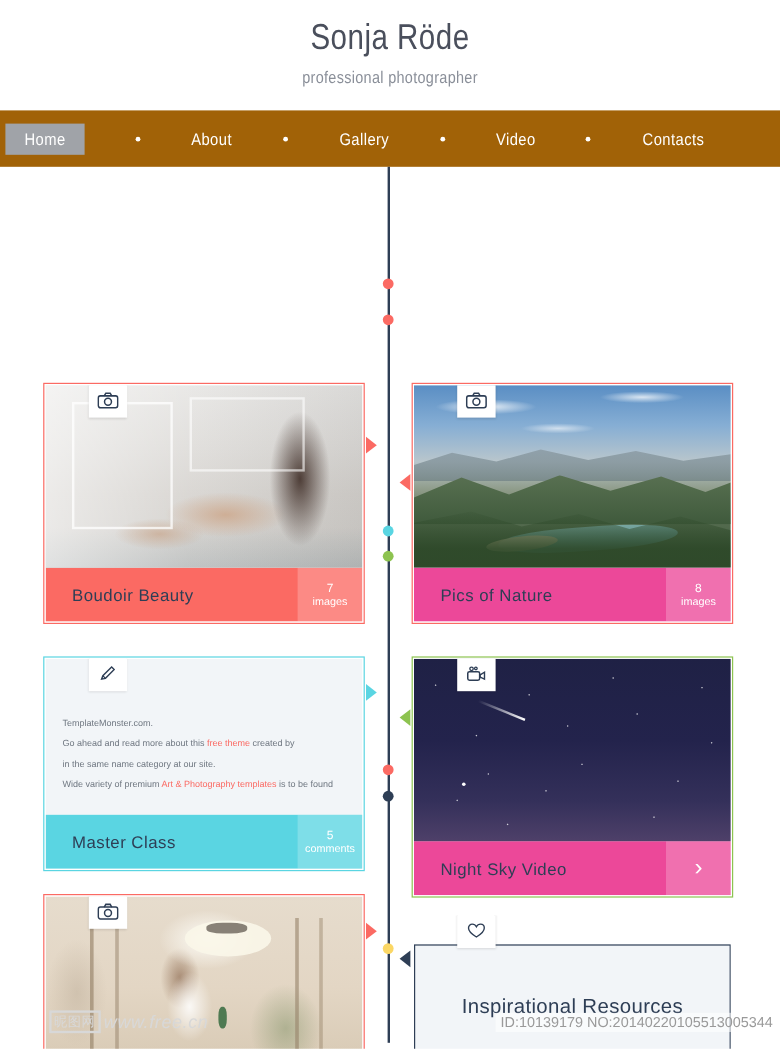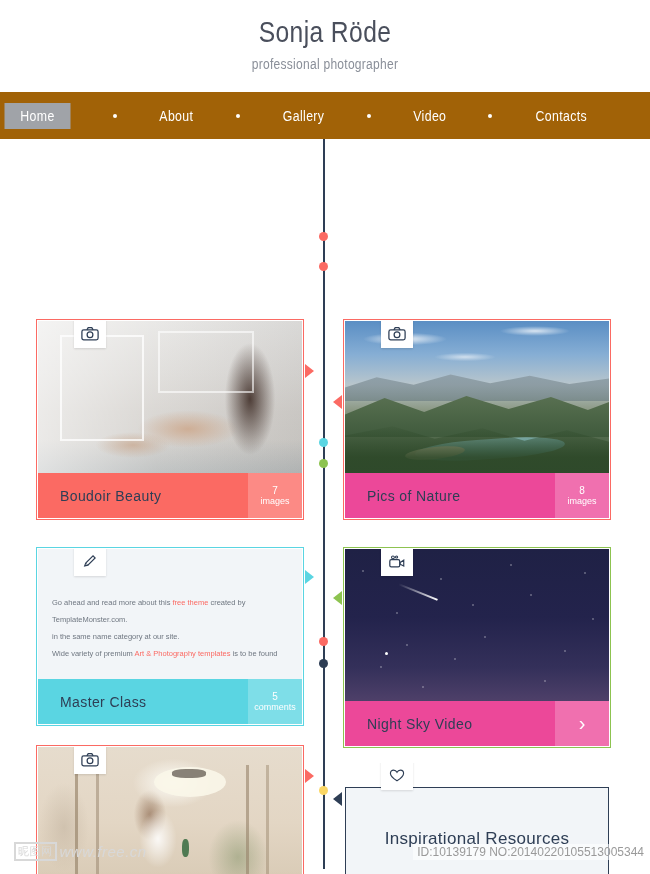--- a/index.html
+++ b/index.html
@@ -217,20 +217,21 @@
     z-index: 20;
   }
   .wm-box {
     display: inline-block;
     border: 2px solid #d8d8d8;
     padding: 0px 2px;
     font-style: normal;
     font-size: 11px;
     margin-right: 3px;
     vertical-align: 2px;
+    margin-left: 27px;
   }
   .wm-id {
     position: absolute;
     right: 2px; top: 844px;
     background: rgba(255,255,255,0.55);
     color: #9a9a9a;
     font-size: 12px;
     padding: 1px 4px;
     z-index: 20;
     font-family: "Liberation Sans", sans-serif;
@@ -334,24 +335,24 @@
           <circle cx="10" cy="9.5" r="3.2" fill="none" stroke="#2e3e55" stroke-width="1.4"></circle>
         </svg>
       </div>
     </div>
   </div>
   <div class="ptr ptr-l" style="left:333px; top:256px;"></div>
 
   <div class="card" style="left:36px; top:408px; width:268px; border-color:#5ad5e2;">
     <div class="card-inner">
       <div class="textcard-body">
+        <p>TemplateMonster.com.</p>
         <p>
           <span>Go ahead and read more about this </span><a href="#">free theme</a><span> created by</span>
         </p>
-        <p>TemplateMonster.com.</p>
         <p>in the same name category at our site.</p>
         <p>
           <span>Wide variety of premium </span><a href="#">Art &amp; Photography templates</a><span> is to be found</span>
         </p>
       </div>
       <div class="card-bar" style="background:#5ad5e2;">
         <div class="title">Master Class</div>
         <div class="count">
           <span class="num">5</span>
           <span>comments</span>

